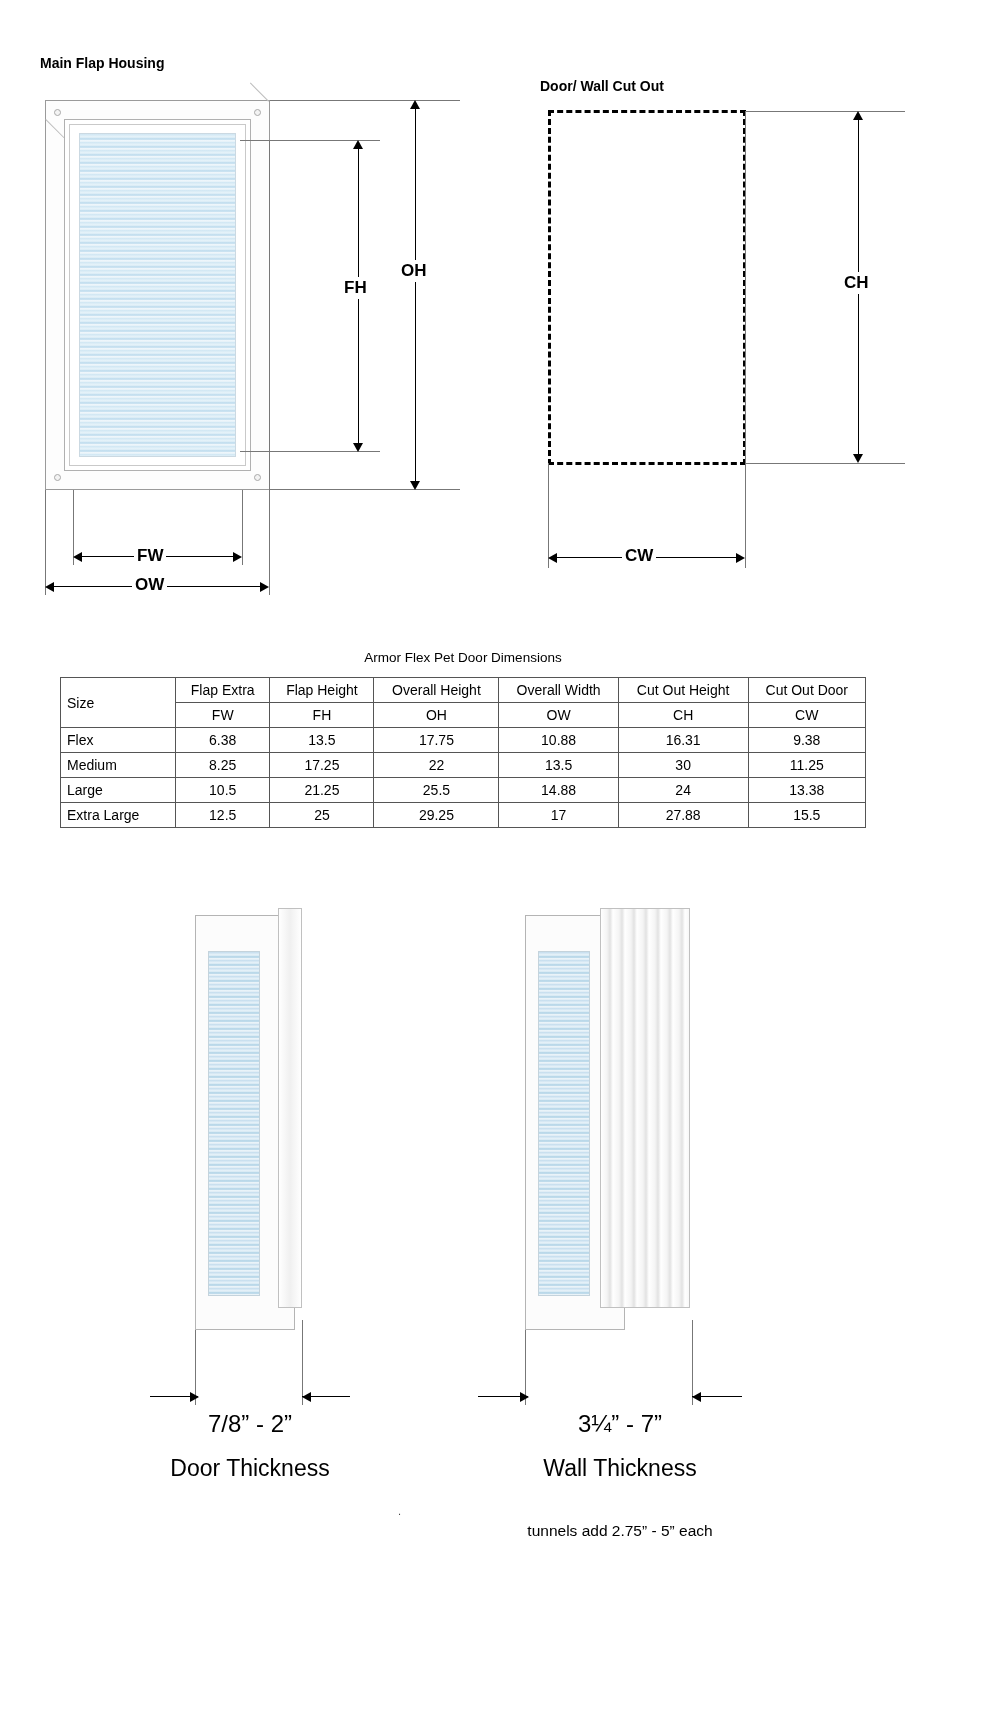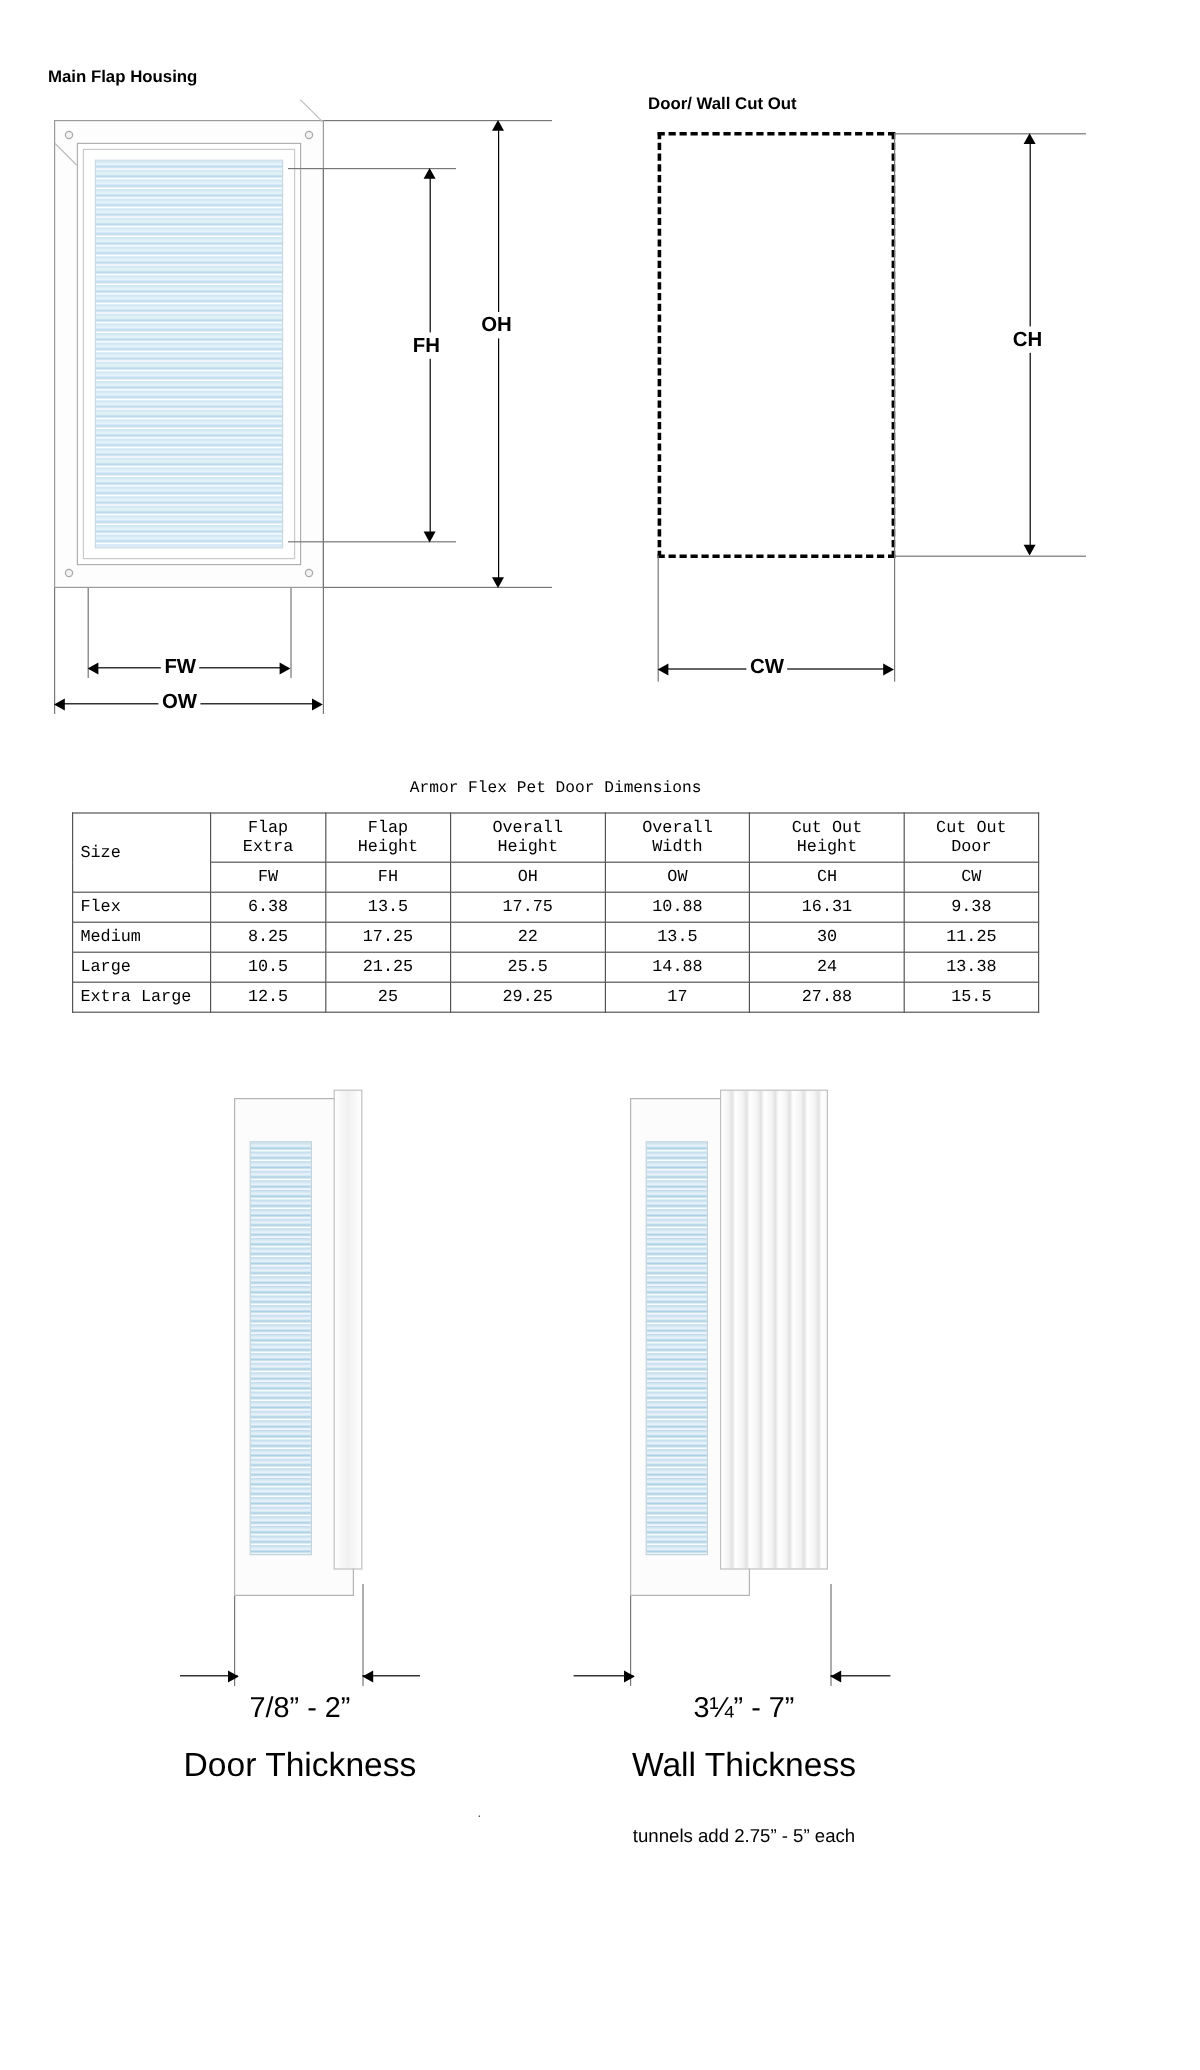--- a/index.html
+++ b/index.html
@@ -167,21 +167,20 @@
     height: 355px;
     border: 3px dashed #000;
     box-sizing: border-box;
     background: #fff;
   }
   
   #table-panel {
     left: 60px;
     top: 650px;
     width: 806px;
-    font-family: Liberation Mono, monospace;
   }
   #table-caption {
     text-align: center;
     font-size: 13.5px;
     margin-bottom: 12px;
   }
   table {
     border-collapse: collapse;
     width: 806px;
     font-size: 14px;
@@ -260,21 +259,21 @@
   .thk-measure-label {
     position: absolute;
     width: 420px;
     text-align: center;
     font-size: 24px;
   }
   .thk-title {
     position: absolute;
     width: 420px;
     text-align: center;
-    font-size: 28px;
+    font-size: 23px;
   }
   .thk-note {
     position: absolute;
     width: 420px;
     text-align: center;
     font-size: 15.5px;
     line-height: 1.45;
   }
   .tiny-dot {
     position: absolute;

